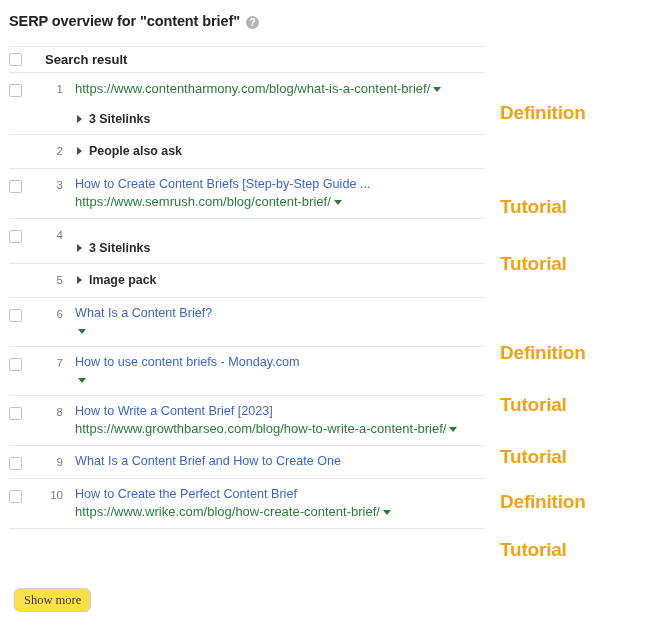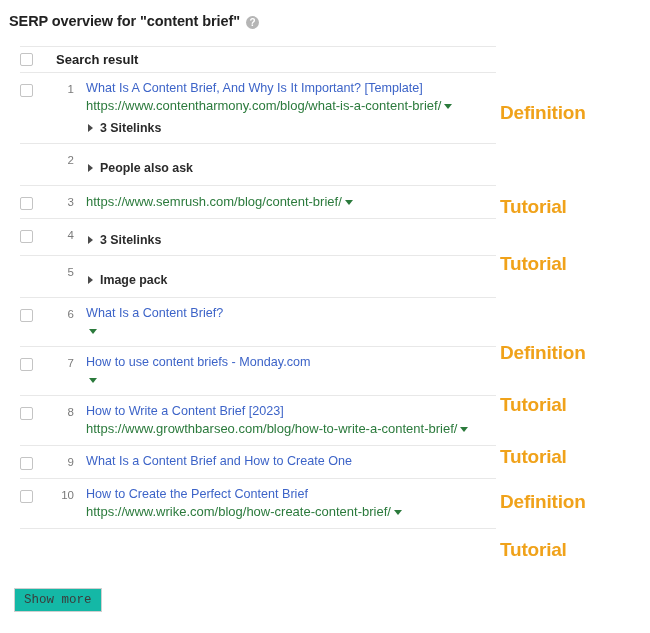--- a/index.html
+++ b/index.html
@@ -50,21 +50,21 @@
     display: inline-block;
     position: relative;
     top: 1px;
     cursor: pointer;
     user-select: none;
   }
 
   
   .serp-table {
     position: absolute;
-    left: 20px;
+    left: 9px;
     top: 46px;
     width: 476px;
   }
   .row {
     display: flex;
     align-items: flex-start;
     border-bottom: 1px solid #e8e8e8;
     box-sizing: border-box;
   }
   .row:first-child { border-top: 1px solid #e8e8e8; }
@@ -147,21 +147,21 @@
     border-top: 5px solid #2b7a3c;
     margin-left: 3px;
     position: relative;
     top: -1px;
     cursor: pointer;
   }
 
   .sub-row {
     display: flex;
     align-items: center;
-    margin-top: 7px;
+    margin-top: 15px;
     padding-left: 2px;
   }
   .caret-right {
     display: inline-block;
     width: 0; height: 0;
     border-top: 4px solid transparent;
     border-bottom: 4px solid transparent;
     border-left: 5px solid #4a4a4a;
     margin-right: 7px;
     cursor: pointer;
@@ -172,21 +172,21 @@
     font-weight: bold;
     color: #2b2b2b;
     cursor: pointer;
   }
 
   .feature-body {
     flex: 1 1 auto;
     padding: 9px 0 10px 8px;
     box-sizing: border-box;
   }
-  .feature-body .sub-row { margin-top: 8px; }
+  .feature-body .sub-row { margin-top: 0; }
 
   
   .annotations {
     position: absolute;
     left: 0;
     top: 0;
     width: 650px;
     height: 633px;
     pointer-events: none;
   }
@@ -197,26 +197,26 @@
     color: #f0a21a;
     white-space: nowrap;
     letter-spacing: -0.2px;
   }
 
   
   .show-more {
     position: absolute;
     left: 14px;
     top: 588px;
-    font-family: Liberation Mono, monospace;
+    font-family: Liberation Serif, serif;
     font-size: 12.5px;
     color: #3b3b3b;
-    background: #14b8a6;
+    background: #fde047;
     border: 1px solid #cfcfcf;
-    border-radius: 0;
+    border-radius: 6px;
     padding: 4px 9px;
     cursor: pointer;
     line-height: 14px;
   }
 </style>
 </head>
 <body>
 
 <div class="page">
 
@@ -233,21 +233,20 @@
       </div>
       <div class="head-label">Search result</div>
     </div>
 
     <div class="row">
       <div class="cell-check">
         <span class="cb"></span>
       </div>
       <div class="cell-rank">1</div>
       <div class="cell-body">
-        <span class="result-title">What Is A Content Brief, And Why Is It Important? [Template]</span>
         <span class="result-url-line">
           <span class="result-url">https://www.contentharmony.com/blog/what-is-a-content-brief/</span><span class="caret-down"></span>
         </span>
         <div class="sub-row">
           <span class="caret-right"></span>
           <span class="sub-label">3 Sitelinks</span>
         </div>
       </div>
     </div>
 
@@ -263,20 +262,21 @@
         </div>
       </div>
     </div>
 
     <div class="row">
       <div class="cell-check">
         <span class="cb"></span>
       </div>
       <div class="cell-rank">3</div>
       <div class="cell-body">
+        <span class="result-title">How to Create Content Briefs [Step-by-Step Guide ...</span>
         <span class="result-url-line">
           <span class="result-url">https://www.semrush.com/blog/content-brief/</span><span class="caret-down"></span>
         </span>
       </div>
     </div>
 
     <div class="row">
       <div class="cell-check">
         <span class="cb"></span>
       </div>

